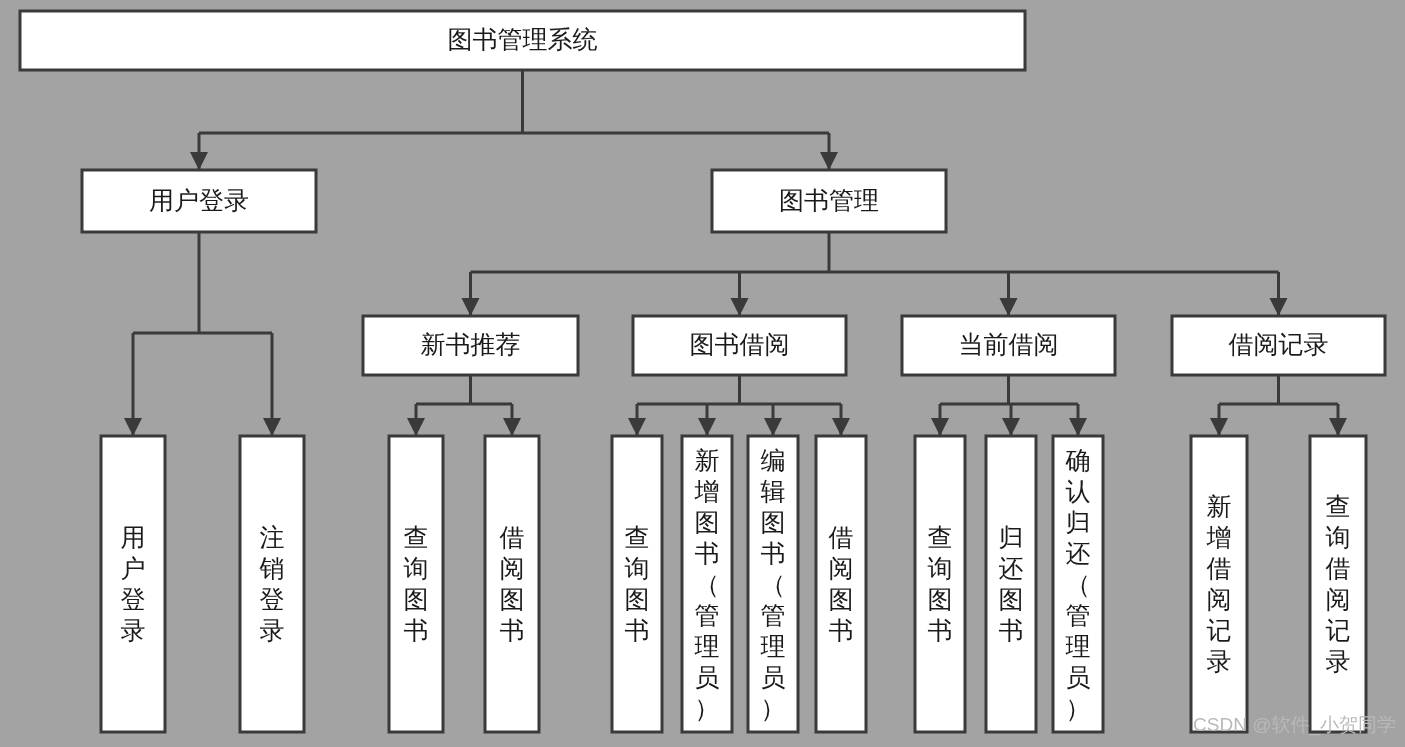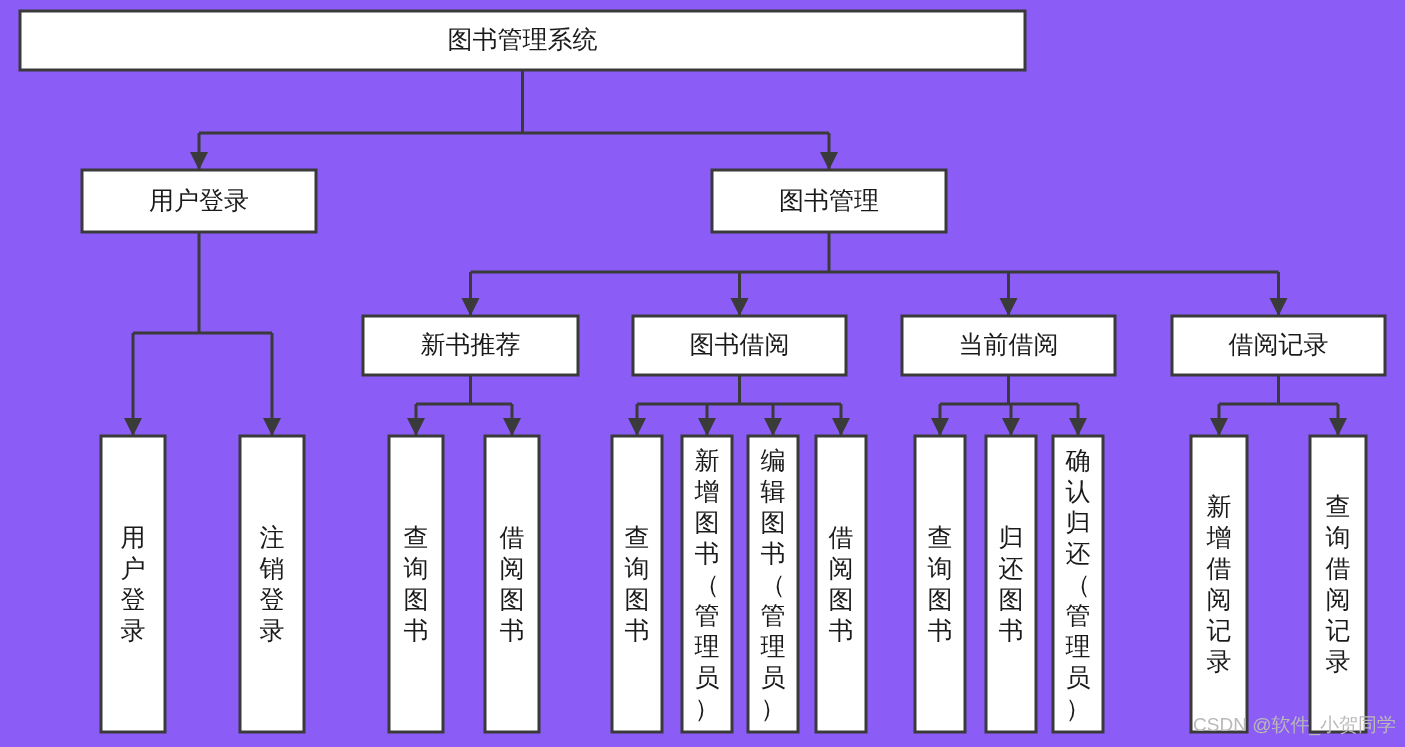--- a/index.html
+++ b/index.html
@@ -8,21 +8,21 @@
     padding: 0;
     background: #ffffff;
   }
   body {
     font-family: "Liberation Sans", "DejaVu Sans", sans-serif;
   }
   #diagram-root {
     position: relative;
     width: 1405px;
     height: 747px;
-    background: #8b5cf6;
+    background: #a3a3a3;
     overflow: hidden;
   }
   svg.diagram-canvas {
     position: absolute;
     left: 0;
     top: 0;
     width: 1405px;
     height: 747px;
   }
   .node-box {

